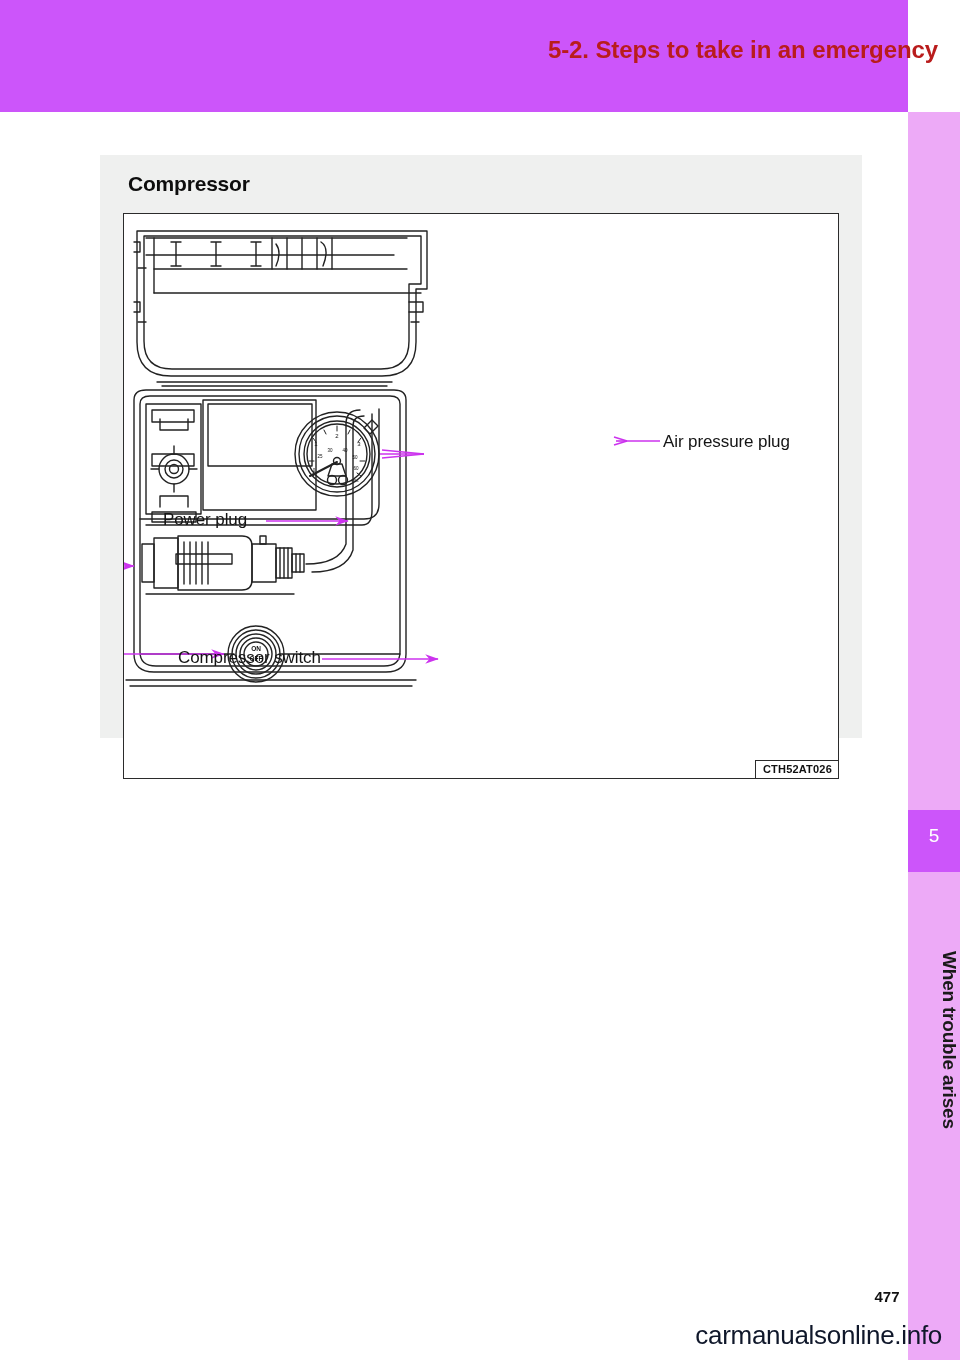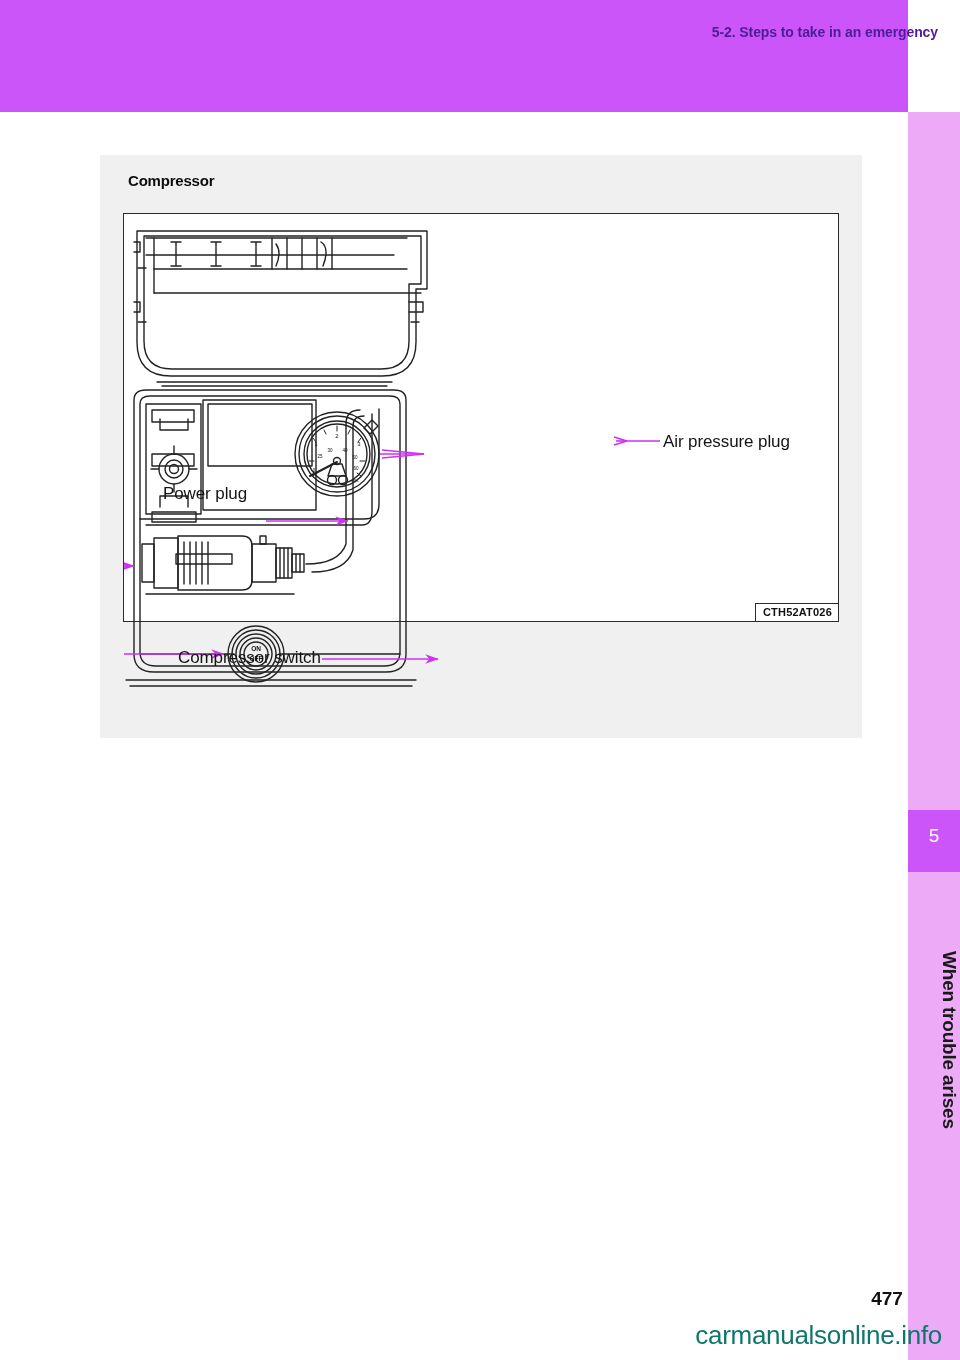--- a/index.html
+++ b/index.html
@@ -20,23 +20,23 @@
     position: absolute;
     left: 0;
     top: 0;
     width: 908px;
     height: 112px;
     background: #cc55fa;
   }
   .header-title {
     position: absolute;
     right: 22px;
-    top: 24px;
-    color: #4c1d95;
-    font-size: 14px;
+    top: 36px;
+    color: #b91c1c;
+    font-size: 24px;
     font-weight: 700;
     letter-spacing: -0.1px;
     white-space: nowrap;
   }
 
   
   .side-strip {
     position: absolute;
     left: 908px;
     top: 112px;
@@ -87,33 +87,33 @@
     left: 100px;
     top: 155px;
     width: 762px;
     height: 583px;
     background: #eff0ef;
   }
   .panel-title {
     position: absolute;
     left: 128px;
     top: 172px;
-    font-size: 15px;
+    font-size: 21px;
     font-weight: 700;
     color: #0d0d0d;
     letter-spacing: -0.2px;
   }
 
   
   .figure-frame {
     position: absolute;
     left: 123px;
     top: 213px;
     width: 716px;
-    height: 409px;
+    height: 566px;
     background: #ffffff;
     border: 1.5px solid #2b2b2b;
     box-sizing: border-box;
   }
   .figure-code {
     position: absolute;
     right: 0px;
     bottom: 0px;
     border: 1px solid #2b2b2b;
     border-right: none;
@@ -137,40 +137,40 @@
 
   
   .callout {
     position: absolute;
     font-size: 17px;
     color: #141414;
     white-space: nowrap;
     letter-spacing: -0.1px;
   }
   .callout-gauge { left: 663px; top: 432px; }
-  .callout-plug  { left: 163px; top: 484px; }
+  .callout-plug  { left: 163px; top: 510px; }
   .callout-switch{ left: 146px; top: 648px; margin-left: 32px; }
 
   
   .page-number {
     position: absolute;
     left: 866px;
     top: 1288px;
     width: 42px;
     text-align: center;
-    font-size: 19px;
+    font-size: 15px;
     font-weight: 700;
     color: #111111;
   }
   .watermark {
     position: absolute;
     right: 18px;
     top: 1320px;
     font-size: 26px;
-    color: #0f766e;
+    color: #0f172a;
     letter-spacing: -0.3px;
     white-space: nowrap;
   }
 </style>
 </head>
 <body>
 
 <div class="header-band"></div>
 <div class="header-title">5-2. Steps to take in an emergency</div>
 

